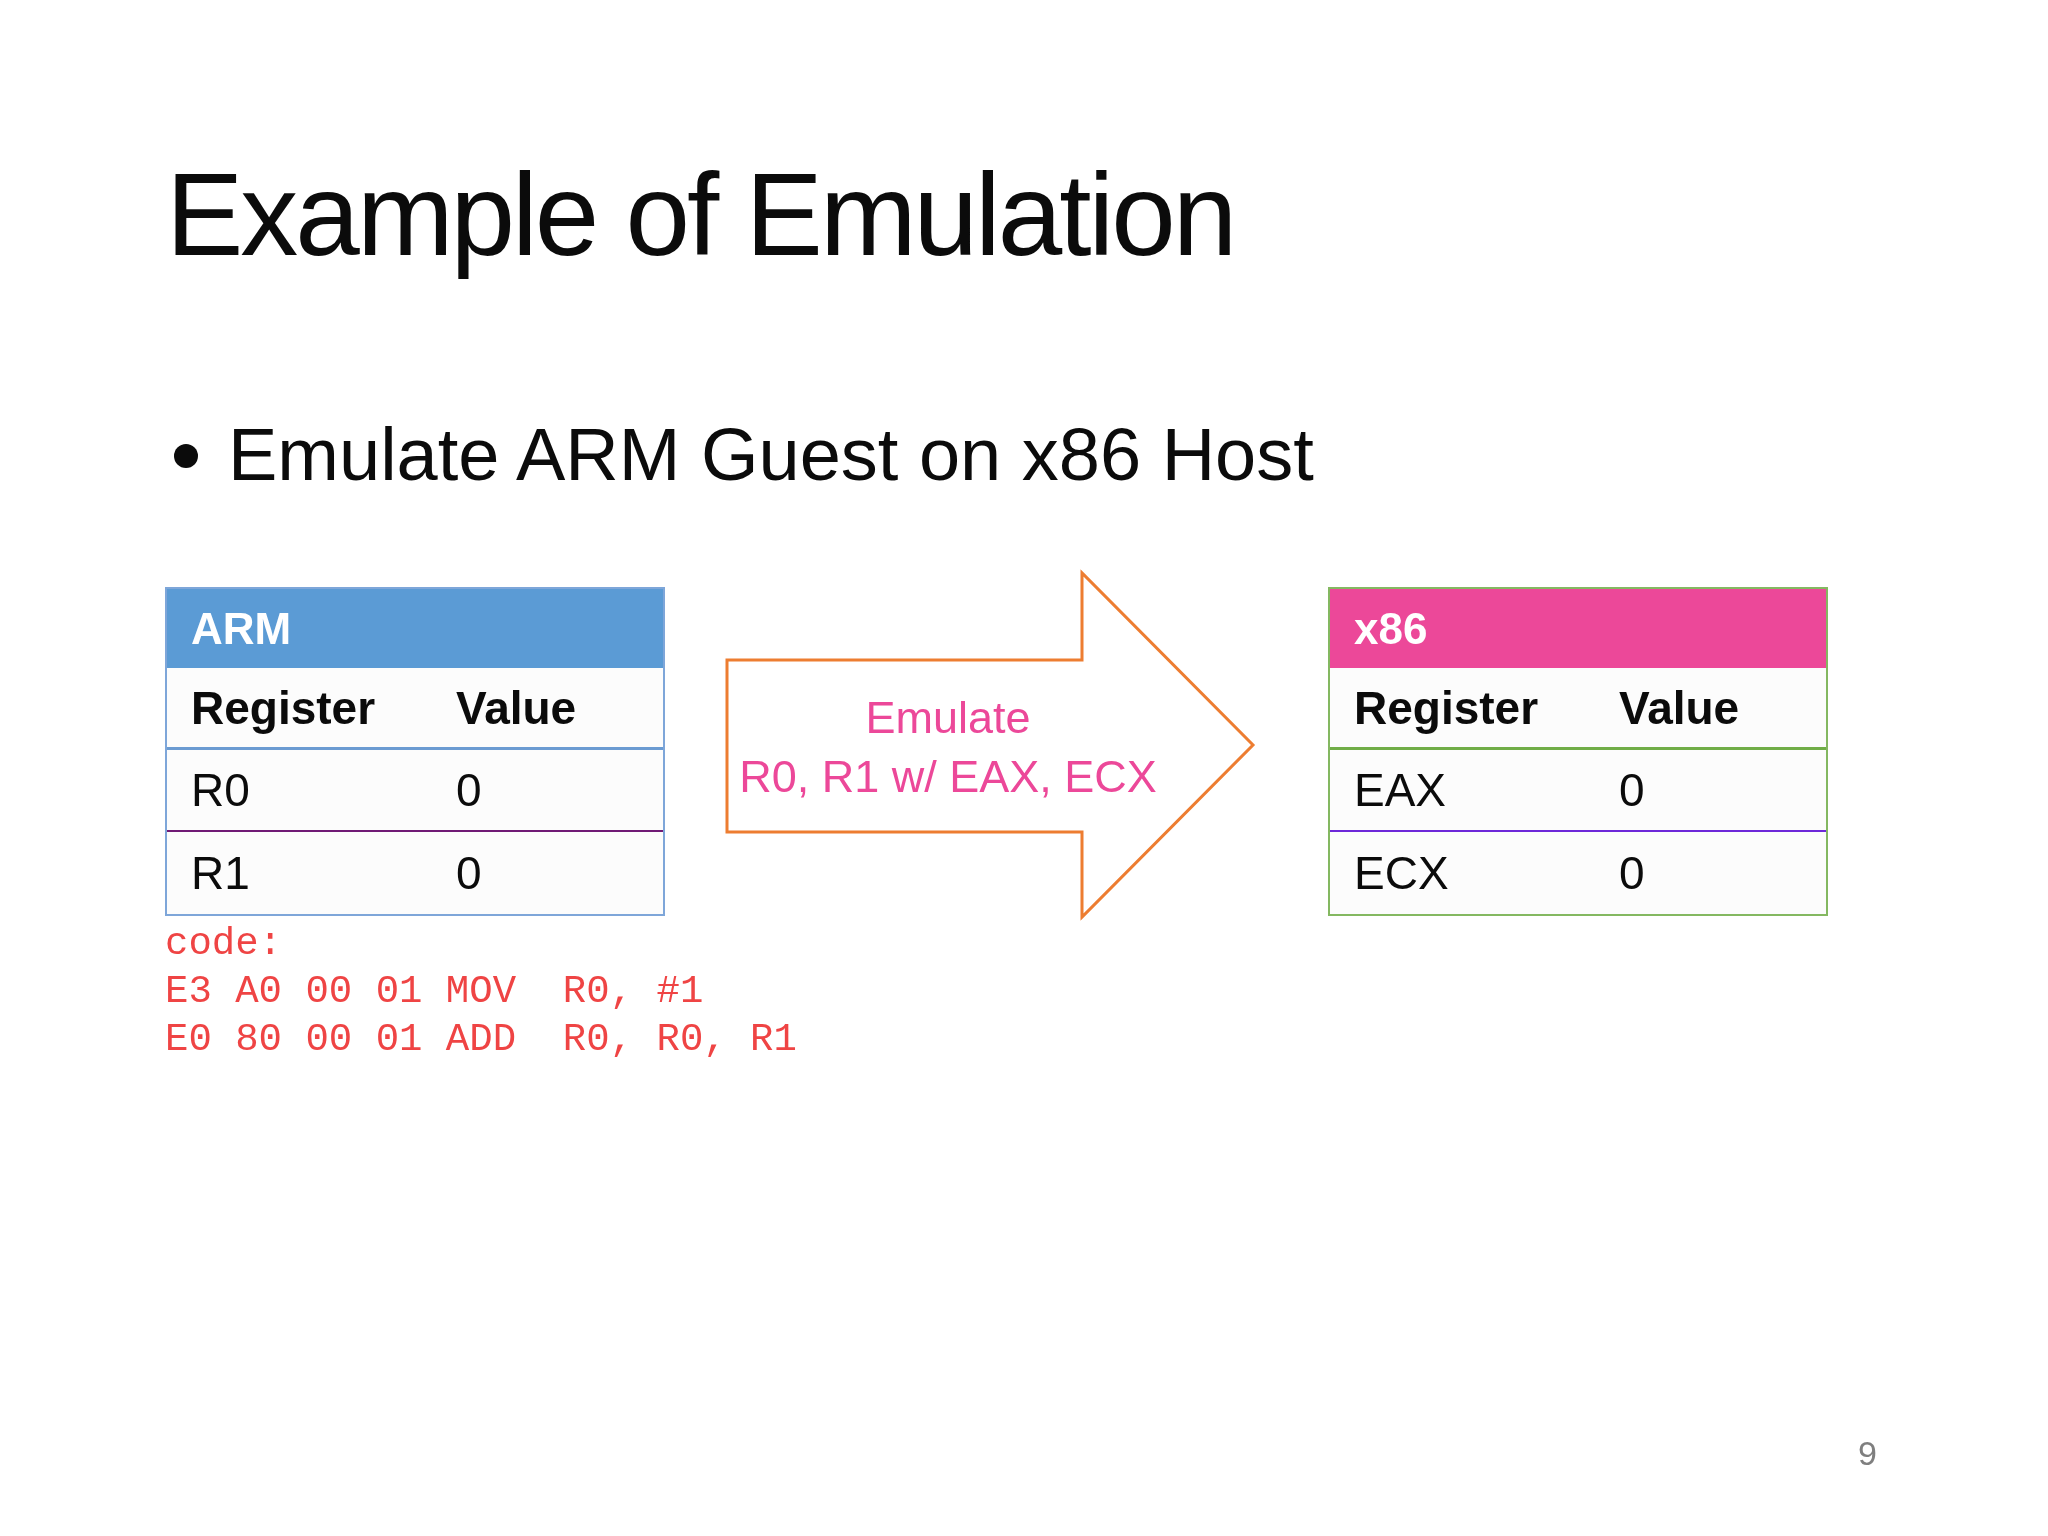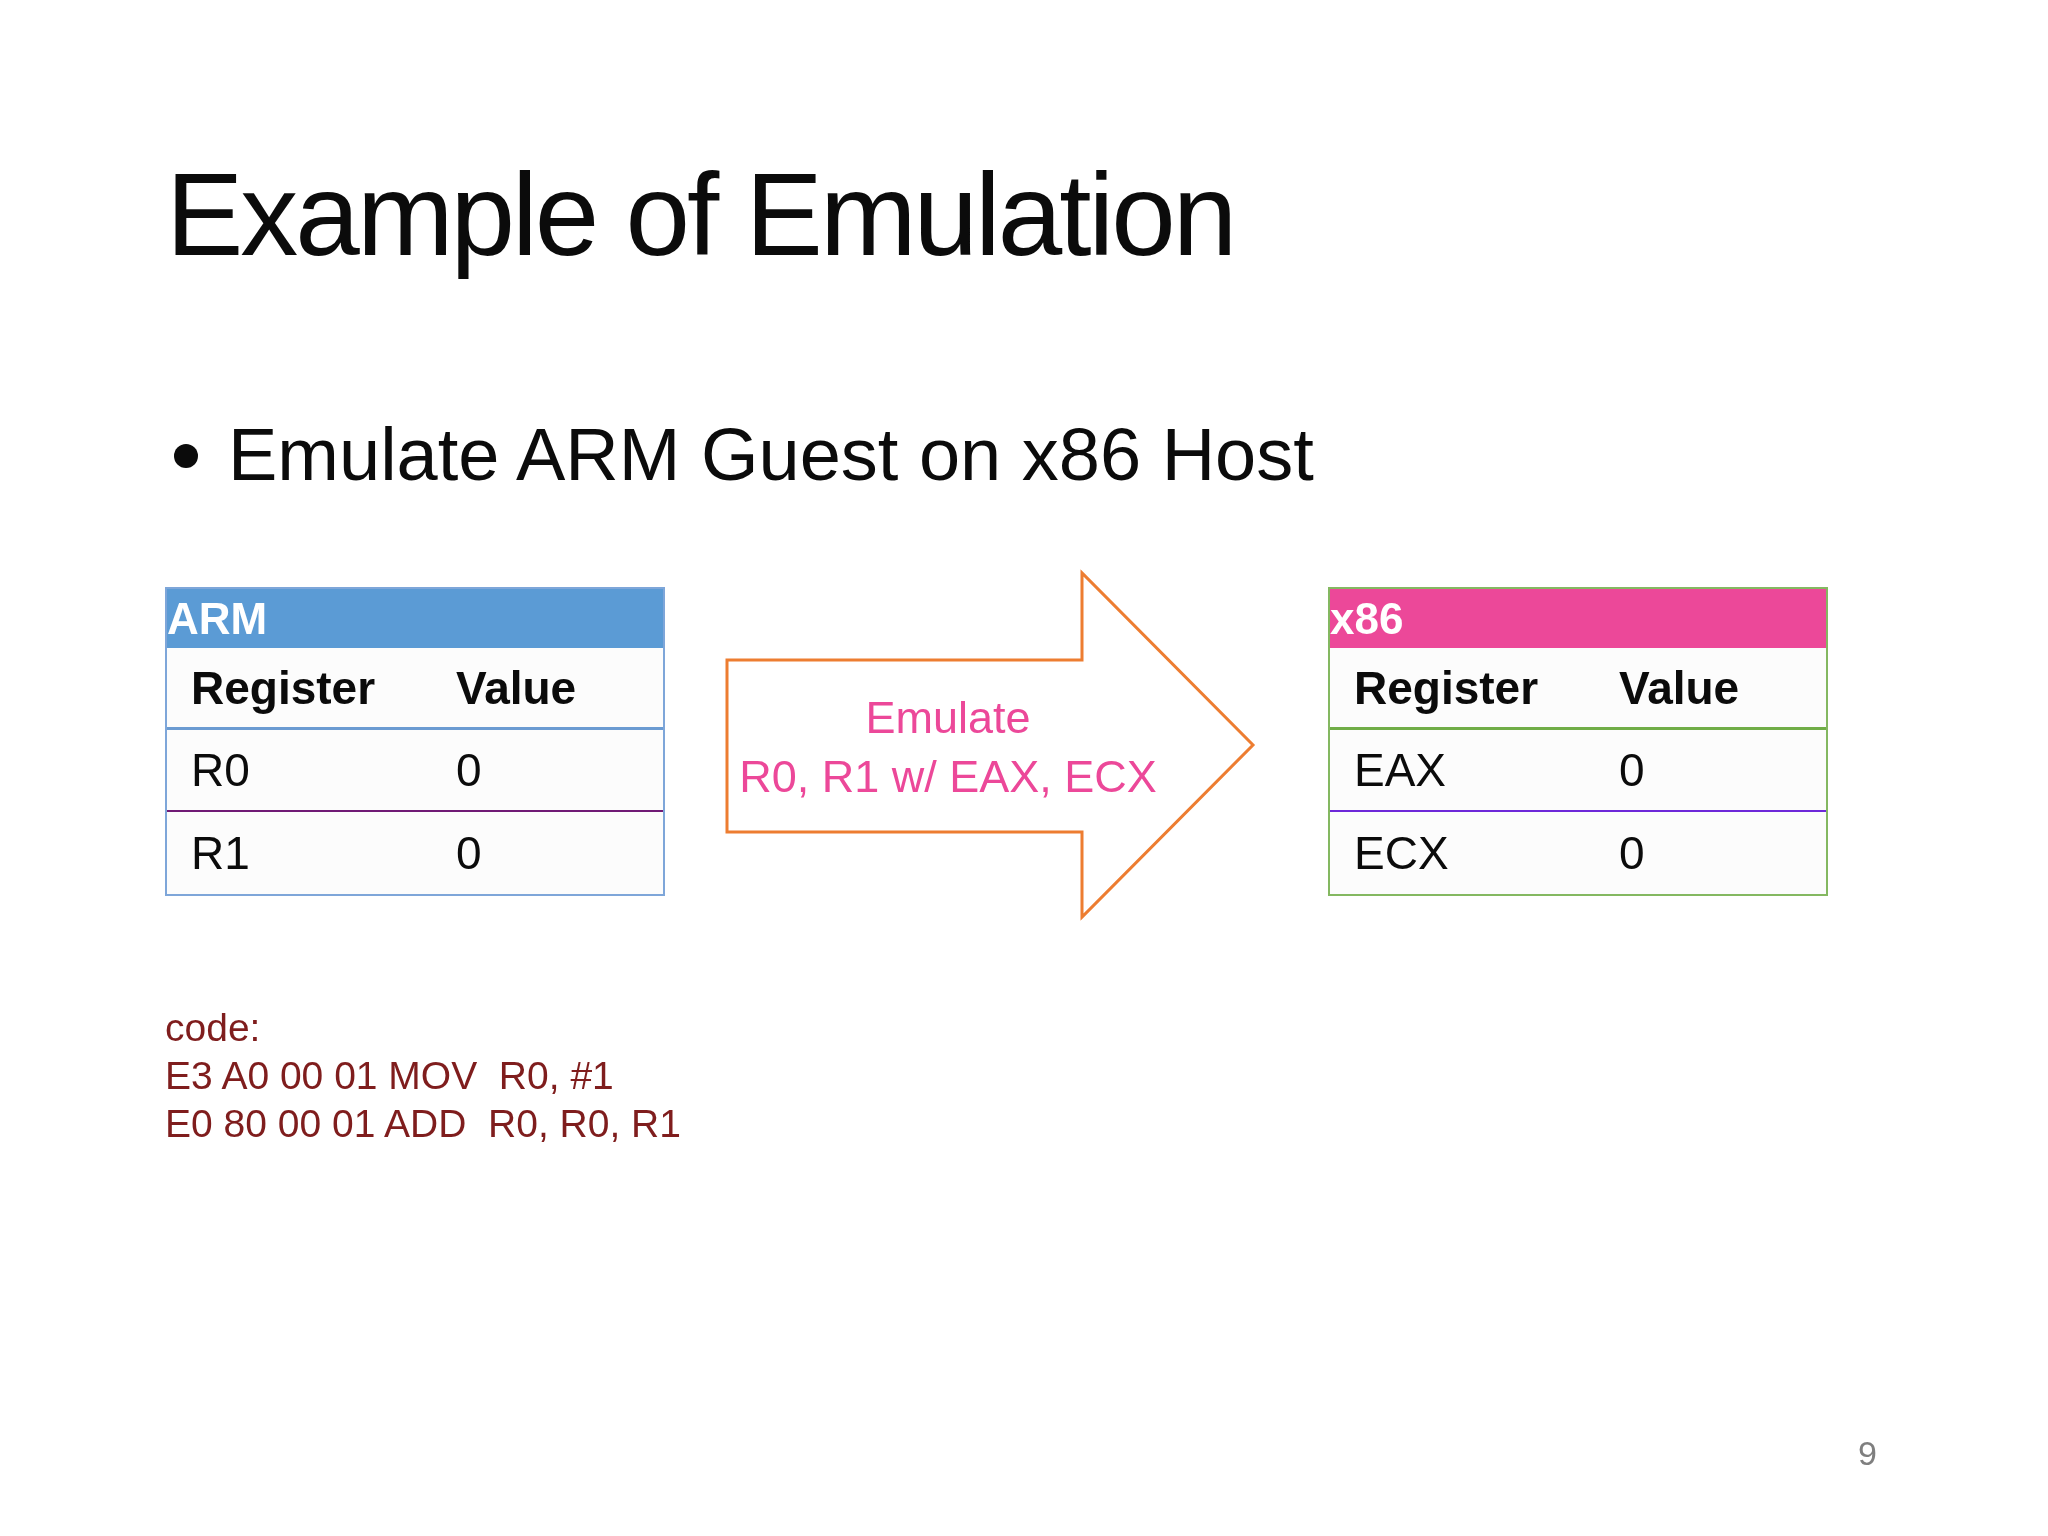--- a/index.html
+++ b/index.html
@@ -18,21 +18,21 @@
 
   
   .bullet-line { position:absolute; left:174px; top:415px; display:flex; align-items:flex-start; }
   .bullet-dot { width:24px; height:24px; border-radius:50%; background:#0b0b0b; margin-top:29px; margin-right:30px; flex:0 0 auto; }
   .bullet-text { font-size:74px; line-height:80px; font-weight:400; white-space:nowrap; }
 
   
   .reg-table { position:absolute; top:587px; width:500px; box-sizing:border-box; background:#fcfcfc; }
   .reg-table.arm  { left:165px;  border:2px solid #7ea6d9; }
   .reg-table.x86  { left:1328px; border:2px solid #84b861; }
-  .t-banner { height:59px; display:flex; align-items:center; box-sizing:border-box;text-align:right; }
+  .t-banner { height:79px; display:flex; align-items:center; padding-left:24px; box-sizing:border-box;text-align:right; }
   .t-banner span { color:#ffffff; font-weight:bold; font-size:44px; }
   .t-row { height:82px; display:flex; align-items:center; box-sizing:border-box; }
   .t-cell { box-sizing:border-box; padding-left:24px; font-size:46px; white-space:nowrap; }
   .t-cell.c1 { flex:0 0 265px; }
   .t-cell.c2 { flex:1 1 auto; }
   .t-colhead .t-cell { font-weight:bold; }
   .arm .t-colhead { border-bottom:3px solid #6b9bd2; }
   .arm .t-data1   { border-bottom:2px solid #701a75; }
   .x86 .t-colhead { border-bottom:3px solid #70ad47; }
   .x86 .t-data1   { border-bottom:2px solid #6d28d9; }
@@ -40,23 +40,23 @@
   
   .arrow-svg { position:absolute; left:0; top:0; pointer-events:none; }
   .arrow-label {
     position:absolute; left:727px; top:688px; width:442px;
     text-align:center; font-size:45px; line-height:59px; color:#ec4899;
     white-space:nowrap;
   }
 
   
   .code-block {
-    position:absolute; left:165px; top:1004px;
-    font-family:Liberation Sans, sans-serif;
-    font-size:39px; line-height:48px; color:#7f1d1d;
+    position:absolute; left:165px; top:920px;
+    font-family:Liberation Mono, monospace;
+    font-size:39px; line-height:48px; color:#ef4444;
   }
   .code-line { white-space:pre; }
 
   
   .page-number {
     position:absolute; left:1858px; top:1434px;
     font-size:34px; color:#7f7f7f;
   }
 </style>
 </head>

